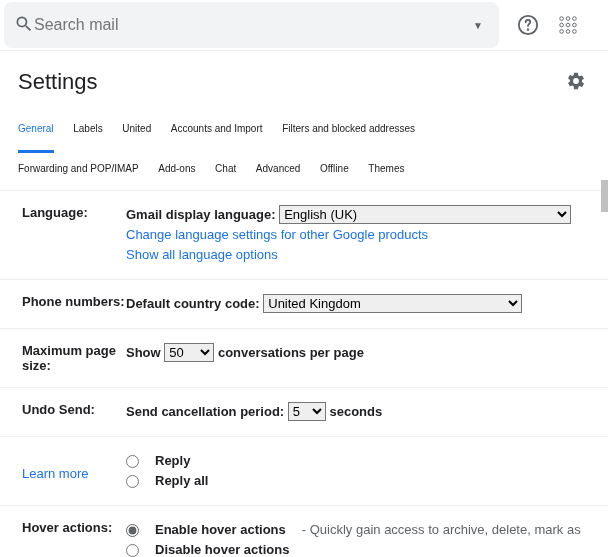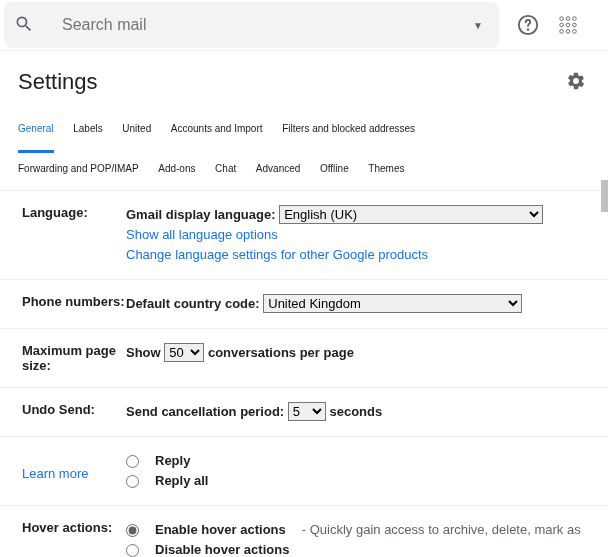--- a/index.html
+++ b/index.html
@@ -1,20 +1,20 @@
 <!DOCTYPE html>
 <html><head>
 <meta charset="utf-8">
 <style>
   * { box-sizing: border-box; margin: 0; padding: 0; }
   body { font-family: Arial, sans-serif; font-size: 13px; color: #202124; width: 608px; background: #fff; }
   .search-bar { background: #f1f3f4; height: 46px; display: flex; align-items: center; padding: 0 10px; border-radius: 8px; margin: 0 0 0 0; width: 495px; position: relative; }
   .top-row { display: flex; align-items: center; gap: 18px; padding: 2px 8px 2px 4px;}
   .search-icon svg { width: 20px; height: 20px; fill: #5f6368; }
-  .search-input { border: none; background: transparent; font-size: 16px; color: #5f6368; flex: 1; outline: none; margin-left: 28px; }
+  .search-input { border: none; background: transparent; font-size: 16px; color: #5f6368; flex: 1; outline: none; margin-left: 0; }
   .search-drop { color: #5f6368; font-size: 10px; margin-right: 6px;}
   .help-icon, .apps-icon { width: 22px; height: 22px; display: flex; align-items: center; justify-content: center; color:#5f6368; }
   .help-icon svg, .apps-icon svg { width: 22px; height: 22px; fill: none; stroke:#5f6368; }
   .settings-header { display: flex; justify-content: space-between; align-items: center; padding: 18px 22px 10px 18px; border-top:1px solid #eceff1;}
   .settings-title { font-size: 22px; font-weight: 400; color: #202124; }
   .gear-icon svg { width: 20px; height: 20px; fill:#5f6368;}
   .tabs { padding: 8px 18px 0 18px; border-bottom: 1px solid #eceff1; line-height: 30px; }
   .tab { display: inline-block; margin-right: 16px; color: #202124; font-size: 10px; cursor: pointer; padding-bottom:6px;}
   .tab.active { color: #1a73e8; border-bottom: 3px solid #1a73e8; font-weight: 500;}
   .section { display: flex; padding: 14px 0 14px 22px; border-bottom: 1px solid #eceff1; font-size:13px;}
@@ -88,40 +88,40 @@
   <span class="tab">Themes</span>
 </div>
 
 <div class="scroll-ind"></div>
 
 <div class="section">
   <div class="section-label">Language:</div>
   <div class="section-body">
     <div class="row-line">
       <span class="bold">Gmail display language:</span>
-      <select style="width:264px;"><option>English (UK)</option></select>
+      <select style="width:292px;"><option>English (UK)</option></select>
     </div>
+    <div class="row-line"><span class="link">Change language settings for other Google products</span></div>
     <div class="row-line"><span class="link">Show all language options</span></div>
-    <div class="row-line"><span class="link">Change language settings for other Google products</span></div>
   </div>
 </div>
 
 <div class="section">
   <div class="section-label">Phone numbers:</div>
   <div class="section-body row-line">
     <span class="bold">Default country code:</span>
     <select style="width:259px;"><option>United Kingdom</option></select>
   </div>
 </div>
 
 <div class="section">
   <div class="section-label">Maximum page size:</div>
   <div class="section-body row-line bold">
     <span>Show</span>
-    <select style="width:40px;"><option>50</option></select>
+    <select style="width:50px;"><option>50</option></select>
     <span>conversations per page</span>
   </div>
 </div>
 
 <div class="section">
   <div class="section-label">Undo Send:</div>
   <div class="section-body row-line bold">
     <span>Send cancellation period:</span>
     <select style="width:38px;"><option>5</option></select>
     <span>seconds</span>

